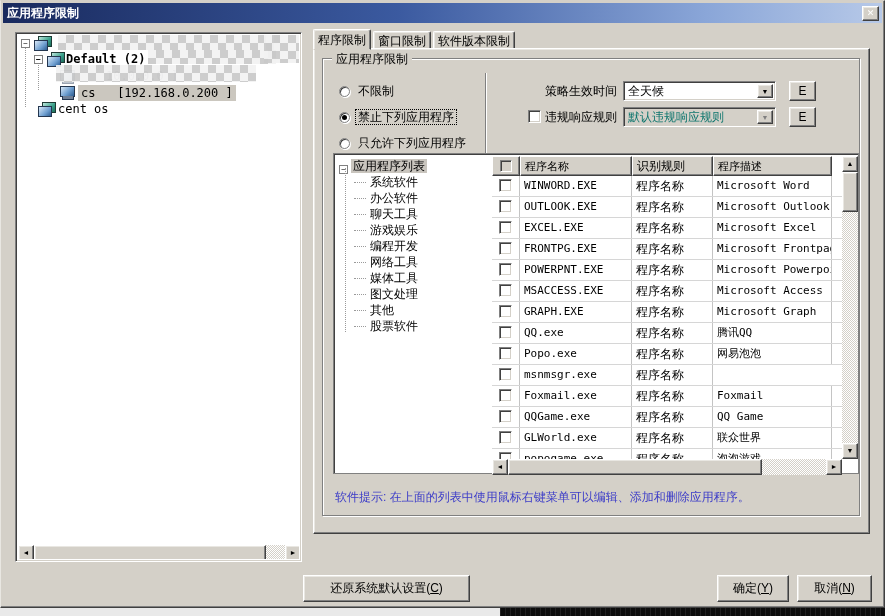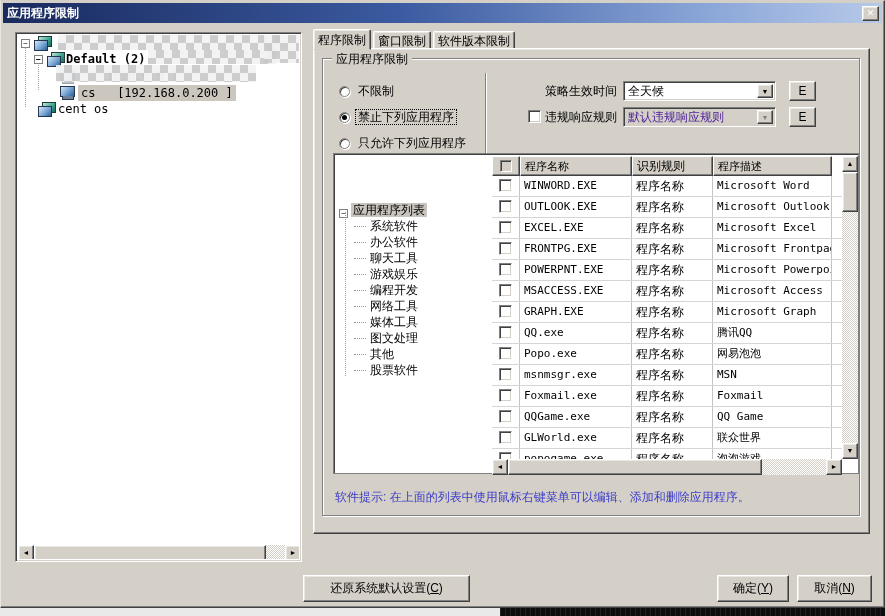--- a/index.html
+++ b/index.html
@@ -90,31 +90,31 @@
   
   .field-label { position:absolute; height:20px; line-height:20px; }
   .combo { position:absolute; width:153px; height:20px; background:#fff;
     border:1px solid; border-color:#808080 #ffffff #ffffff #808080;
     box-shadow:inset 1px 1px 0 #404040, inset -1px -1px 0 #d4d0c8; }
   .combo .val { position:absolute; left:4px; top:2px; right:20px; height:15px;
     line-height:15px; white-space:nowrap; overflow:hidden; }
   .combo .arrow { position:absolute; right:2px; top:2px; width:16px; height:14px;
     font-size:7px; line-height:13px; text-align:center; }
   .combo.disabled { background:#d4d0c8; }
-  .combo.disabled .val { color:#4c1d95; }
+  .combo.disabled .val { color:#0f766e; }
   .combo.disabled .arrow { color:#808080; }
   .checkbox { width:13px; height:13px; background:#fff; display:inline-block;
     border:1px solid; border-color:#808080 #ffffff #ffffff #808080;
     box-shadow:inset 1px 1px 0 #404040, inset -1px -1px 0 #d4d0c8; }
   .ebtn { position:absolute; width:27px; height:20px; text-align:center; line-height:18px; font-size:12px; }
   
   .list-wrap { position:absolute; left:10px; top:94px; width:526px; height:321px;
     background:#fff; border:1px solid #808080; box-shadow:inset 1px 1px 0 #404040; }
   
-  .cat-tree { position:absolute; left:2px; top:2px; width:155px; height:301px; overflow:hidden;margin-top:44px; }
+  .cat-tree { position:absolute; left:2px; top:2px; width:155px; height:301px; overflow:hidden; }
   .cat-root { position:absolute; left:3px; top:2px; height:16px; line-height:16px; white-space:nowrap; }
   .cat-root .expander { left:0; top:3px; position:relative; display:inline-block; vertical-align:middle; margin-right:3px;}
   .cat-root .lbl { background:#c9c5be; padding:0 2px; }
   .cat-items { position:absolute; left:26px; top:18px; }
   .cat-item { height:16px; line-height:16px; white-space:nowrap; position:relative; padding-left:8px; }
   .cat-item::before { content:""; position:absolute; left:-8px; top:8px; width:12px; height:0;
     border-top:1px dotted #9a9a9a; }
   .cat-vline { position:absolute; left:9px; top:12px; height:164px; border-left:1px dotted #9a9a9a; }
   
   .app-table { position:absolute; left:158px; top:2px; width:366px; height:319px; }
@@ -319,21 +319,20 @@
               <div class="trow">
                 <div class="tcell c-cb"><span class="checkbox"></span></div>
                 <div class="tcell c-name">Popo.exe</div>
                 <div class="tcell c-rule">程序名称</div>
                 <div class="tcell c-desc">网易泡泡</div>
               </div>
               <div class="trow">
                 <div class="tcell c-cb"><span class="checkbox"></span></div>
                 <div class="tcell c-name">msnmsgr.exe</div>
                 <div class="tcell c-rule">程序名称</div>
-                <div class="tcell c-desc">MSN</div>
               </div>
               <div class="trow">
                 <div class="tcell c-cb"><span class="checkbox"></span></div>
                 <div class="tcell c-name">Foxmail.exe</div>
                 <div class="tcell c-rule">程序名称</div>
                 <div class="tcell c-desc">Foxmail</div>
               </div>
               <div class="trow">
                 <div class="tcell c-cb"><span class="checkbox"></span></div>
                 <div class="tcell c-name">QQGame.exe</div>

